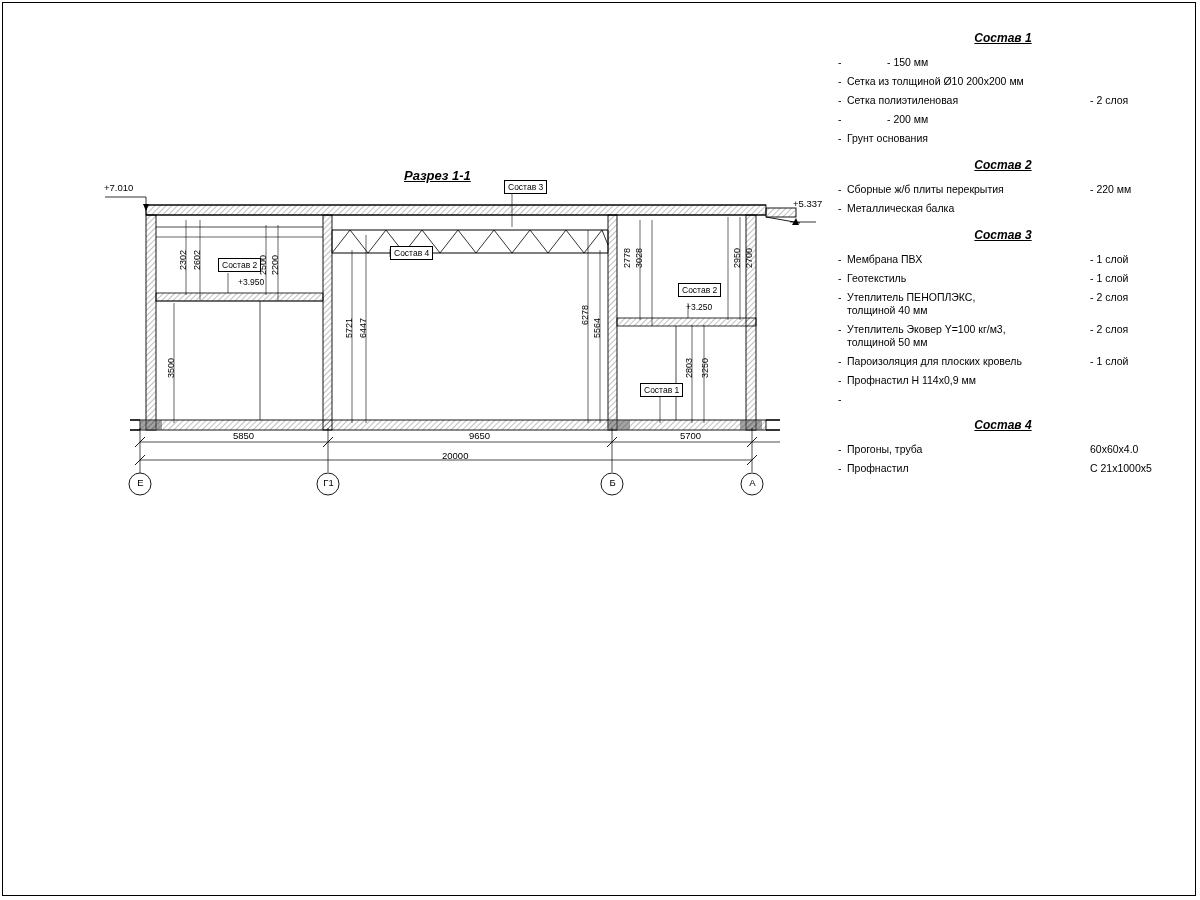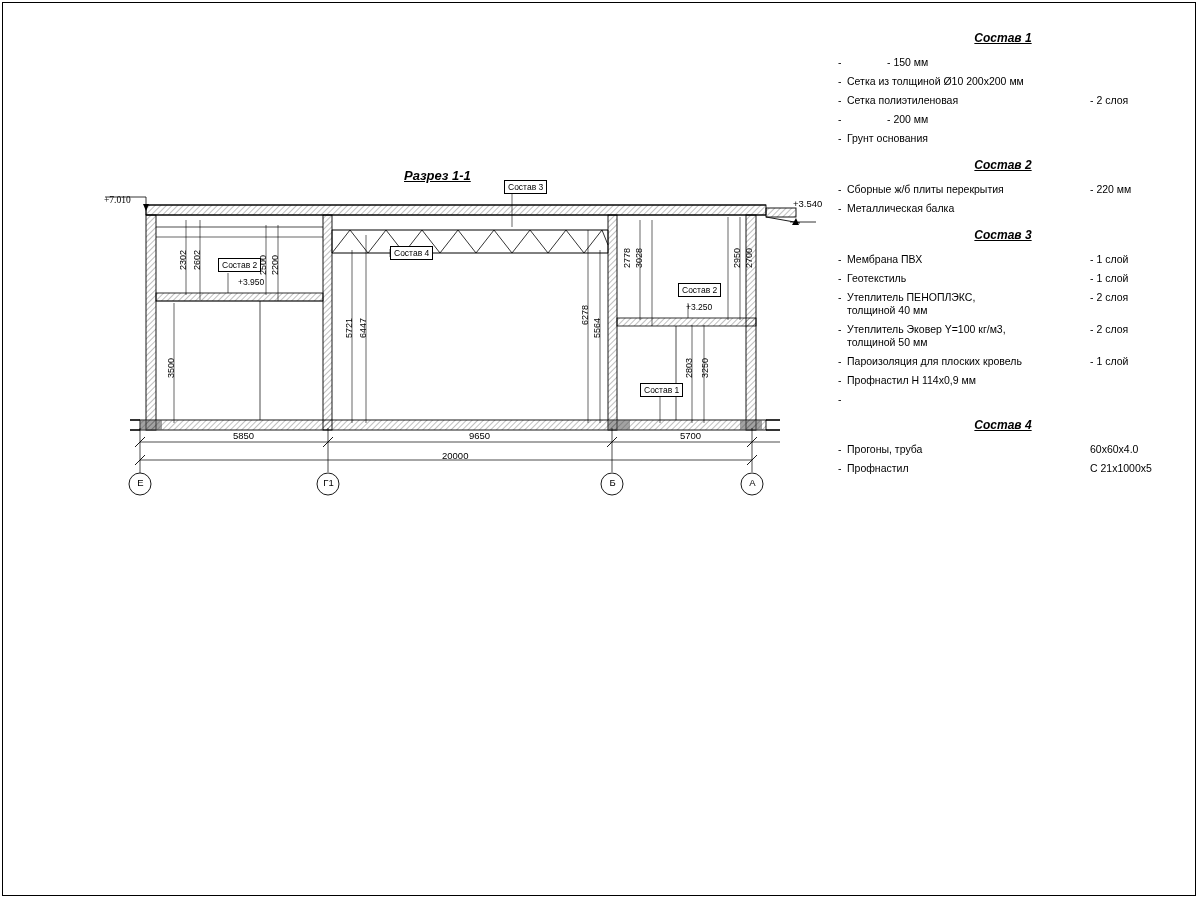--- a/index.html
+++ b/index.html
@@ -130,22 +130,22 @@
 
     <g stroke="#000" stroke-width="0.6">
       <line x1="412" y1="18" x2="412" y2="52"></line>
       <line x1="290" y1="74" x2="290" y2="82"></line>
       <line x1="128" y1="98" x2="128" y2="118"></line>
       <line x1="588" y1="128" x2="588" y2="143"></line>
       <line x1="560" y1="215" x2="560" y2="248"></line>
     </g>
   </svg>
 
-  <div class="abs t9" style="left:104px;top:194px;font-family:Liberation Serif, serif;">+7.010</div>
-  <div class="abs t9" style="left:793px;top:198px;">+3.540</div>
+  <div class="abs t9" style="left:104px;top:182px;">+7.010</div>
+  <div class="abs t9" style="left:793px;top:198px;">+5.337</div>
   <div class="abs t8" style="left:238px;top:277px;text-align:center;">+3.950</div>
   <div class="abs t8" style="left:686px;top:302px;">+3.250</div>
 
   <div class="abs lbl-box" style="left:504px;top:180px;">Состав 3</div>
   <div class="abs lbl-box" style="left:390px;top:246px;">Состав 4</div>
   <div class="abs lbl-box" style="left:218px;top:258px;">Состав 2</div>
   <div class="abs lbl-box" style="left:678px;top:283px;">Состав 2</div>
   <div class="abs lbl-box" style="left:640px;top:383px;">Состав 1</div>
 
   <div class="abs vert" style="left:178px;top:250px;">2302</div>

